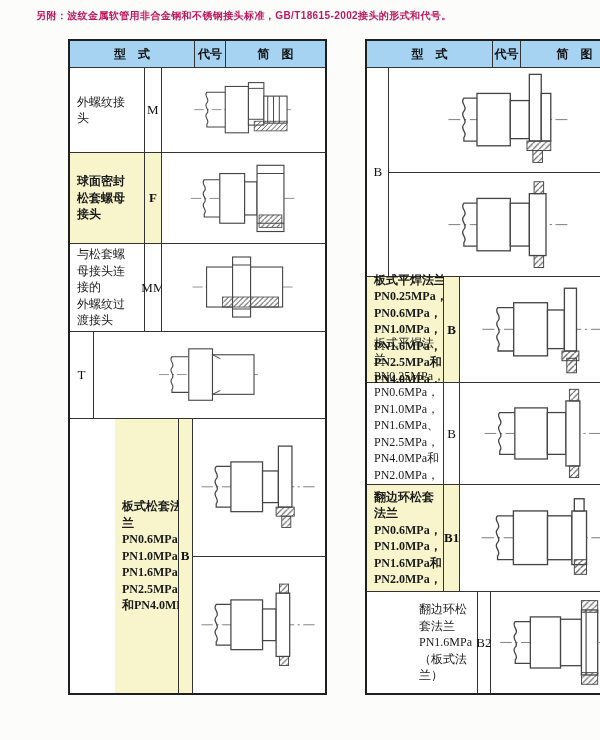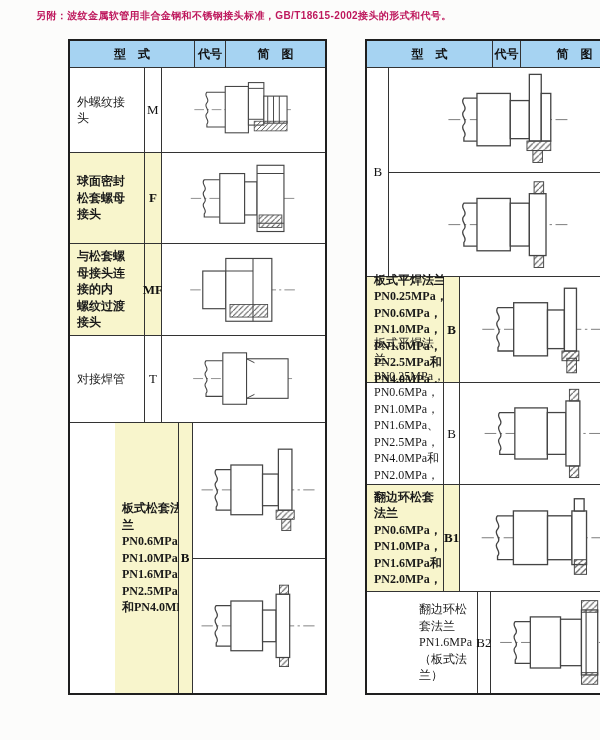--- a/index.html
+++ b/index.html
@@ -125,49 +125,47 @@
                 <rect x="32" y="16" width="24" height="48" fill="#fff" stroke="#444" stroke-width="1.1"></rect>
                 <rect x="56" y="24" width="12" height="32" fill="#fff" stroke="#444" stroke-width="1.1"></rect>
                 <rect x="68" y="8" width="26" height="64" fill="#fff" stroke="#444" stroke-width="1.1"></rect>
                 <path d="M68 16 H94 M68 64 H94" fill="none" stroke="#444" stroke-width="1"></path>
                 <rect x="70" y="56" width="22" height="12" fill="url(#h1)" stroke="#444" stroke-width="0.8"></rect>
               </svg>
             </div>
         </div>
       </div>
 
-
-      <div class="row" style="height:92px">
-        <div class="cell c-type type-cell yellow">
-            <span>与松套螺母接头连接的内
-螺纹过渡接头</span>
-          </div>
-        <div class="cell c-code code-cell yellow">MF</div>
-        <div class="cell c-diag diag-cell">
-          <div class="diag-box">
-              <svg viewBox="0 0 110 80" preserveAspectRatio="xMidYMid meet" xmlns="http://www.w3.org/2000/svg">
-                <defs>
-                  <pattern id="h3" width="5" height="5" patternUnits="userSpaceOnUse">
-                    <path d="M0 5 L5 0" stroke="#555" stroke-width="1"></path>
-                  </pattern>
-                </defs>
-                <path d="M4 40 H106" stroke="#777" stroke-width="0.8" stroke-dasharray="10 3 2 3" fill="none"></path>
-                <rect x="16" y="22" width="22" height="36" fill="#fff" stroke="#444" stroke-width="1.1"></rect>
-                <rect x="38" y="10" width="44" height="60" fill="#fff" stroke="#444" stroke-width="1.1"></rect>
-                <path d="M38 22 H64 M64 10 V70" fill="none" stroke="#444" stroke-width="1"></path>
-                <rect x="42" y="54" width="36" height="12" fill="url(#h3)" stroke="#444" stroke-width="0.8"></rect>
-              </svg>
-            </div>
-        </div>
-      </div>
+      <div class="row" style="height:88px">
+        <div class="cell c-type type-cell">
+            <span>与松套螺母接头连接的
+外螺纹过渡接头</span>
+          </div>
+        <div class="cell c-code code-cell">MM</div>
+        <div class="cell c-diag diag-cell">
+          <div class="diag-box">
+              <svg viewBox="0 0 110 80" preserveAspectRatio="xMidYMid meet" xmlns="http://www.w3.org/2000/svg">
+                <defs>
+                  <pattern id="h2" width="5" height="5" patternUnits="userSpaceOnUse">
+                    <path d="M0 5 L5 0" stroke="#555" stroke-width="1"></path>
+                  </pattern>
+                </defs>
+                <path d="M4 40 H106" stroke="#777" stroke-width="0.8" stroke-dasharray="10 3 2 3" fill="none"></path>
+                <rect x="18" y="20" width="26" height="40" fill="#fff" stroke="#444" stroke-width="1.1"></rect>
+                <rect x="44" y="10" width="18" height="60" fill="#fff" stroke="#444" stroke-width="1.1"></rect>
+                <path d="M44 18 H62 M44 62 H62" fill="none" stroke="#444" stroke-width="1"></path>
+                <rect x="62" y="20" width="32" height="40" fill="#fff" stroke="#444" stroke-width="1.1"></rect>
+                <rect x="34" y="50" width="56" height="10" fill="url(#h2)" stroke="#444" stroke-width="0.8"></rect>
+              </svg>
+            </div>
+        </div>
+      </div>
+
 
       <div class="row" style="height:87px">
-        <div class="cell c-type type-cell">
-            <span>对接焊管</span>
-          </div>
         <div class="cell c-code code-cell">T</div>
         <div class="cell c-diag diag-cell">
           <div class="diag-box">
               <svg viewBox="0 0 110 80" preserveAspectRatio="xMidYMid meet" xmlns="http://www.w3.org/2000/svg">
                 <defs>
                   <pattern id="h4" width="5" height="5" patternUnits="userSpaceOnUse">
                     <path d="M0 5 L5 0" stroke="#555" stroke-width="1"></path>
                   </pattern>
                 </defs>
                 <path d="M4 40 H106" stroke="#777" stroke-width="0.8" stroke-dasharray="10 3 2 3" fill="none"></path>

